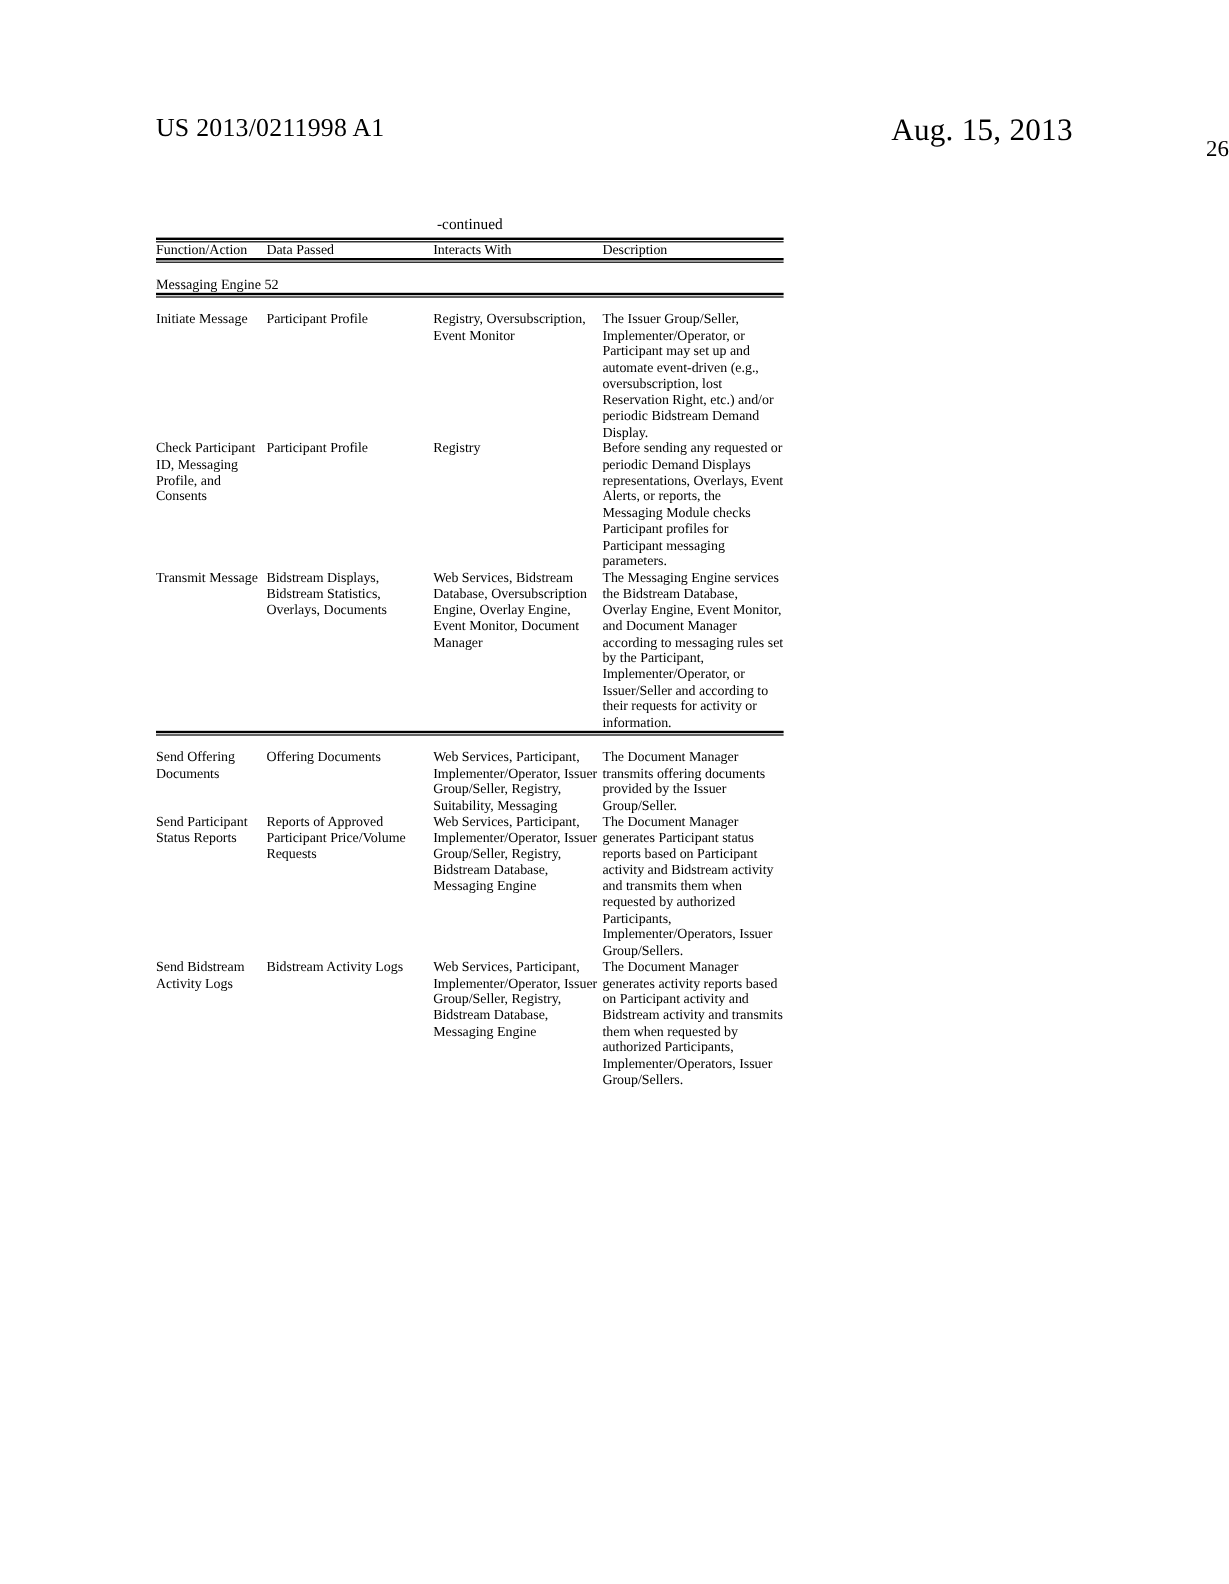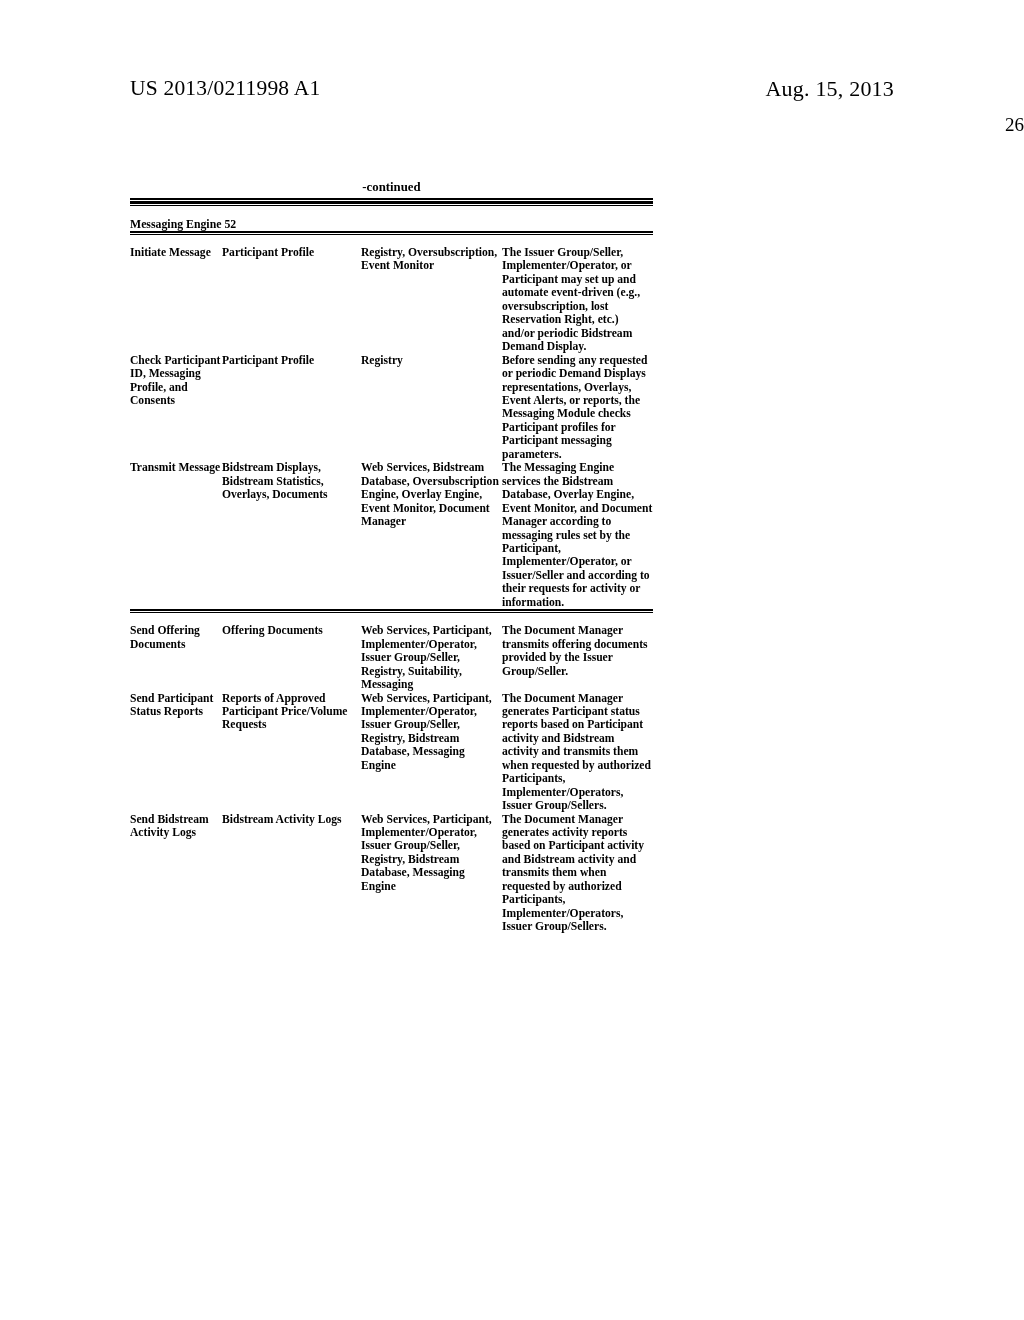--- a/index.html
+++ b/index.html
@@ -12,58 +12,57 @@
     height: 1320px;
     position: relative;
     font-family: "Liberation Serif", "DejaVu Serif", serif;
     color: #000000;
     overflow: hidden;
   }
 
   
   .page-head {
     position: absolute;
-    top: 76px;
+    top: 94px;
     left: 130px;
     width: 764px;
     height: 28px;
     text-align: center;
   }
   .pub-number {
     position: absolute;
     left: 0;
     top: 0;
     font-size: 21.5px;
     letter-spacing: 0.2px;
     white-space: nowrap;
   }
   .pub-date {
     position: absolute;
     right: 0;
     top: 0;
-    font-size: 22px;
+    font-size: 26px;
     letter-spacing: 0.2px;
     white-space: nowrap;
   }
   .page-number {
     position: absolute;
     top: 114px;
     left: 0;
     width: 1024px;
     text-align: right;
     font-size: 19px;
   }
 
   
   .table-block {
     position: absolute;
     left: 130px;
     top: 180px;
     width: 523px;
-    font-weight: bold;
   }
 
   .continued-label {
     text-align: center;
     font-size: 12.8px;
     line-height: 15px;
     padding-bottom: 3px;
   }
 
   
@@ -131,20 +130,26 @@
 
   <table class="pat">
     <colgroup>
       <col class="c1">
         <col class="c2">
         <col class="c3">
         <col class="c4">
     </colgroup>
     <tbody>
 
+      <tr class="hdr">
+        <td class="cell">Function/Action</td>
+        <td class="cell">Data Passed</td>
+        <td class="cell">Interacts With</td>
+        <td class="cell">Description</td>
+      </tr>
 
       <tr>
         <td colspan="4" class="section-rule-cell">
           <div class="sec-rule"></div>
           <div class="gap-after-rule"></div>
         </td>
       </tr>
 
 
       <tr>

